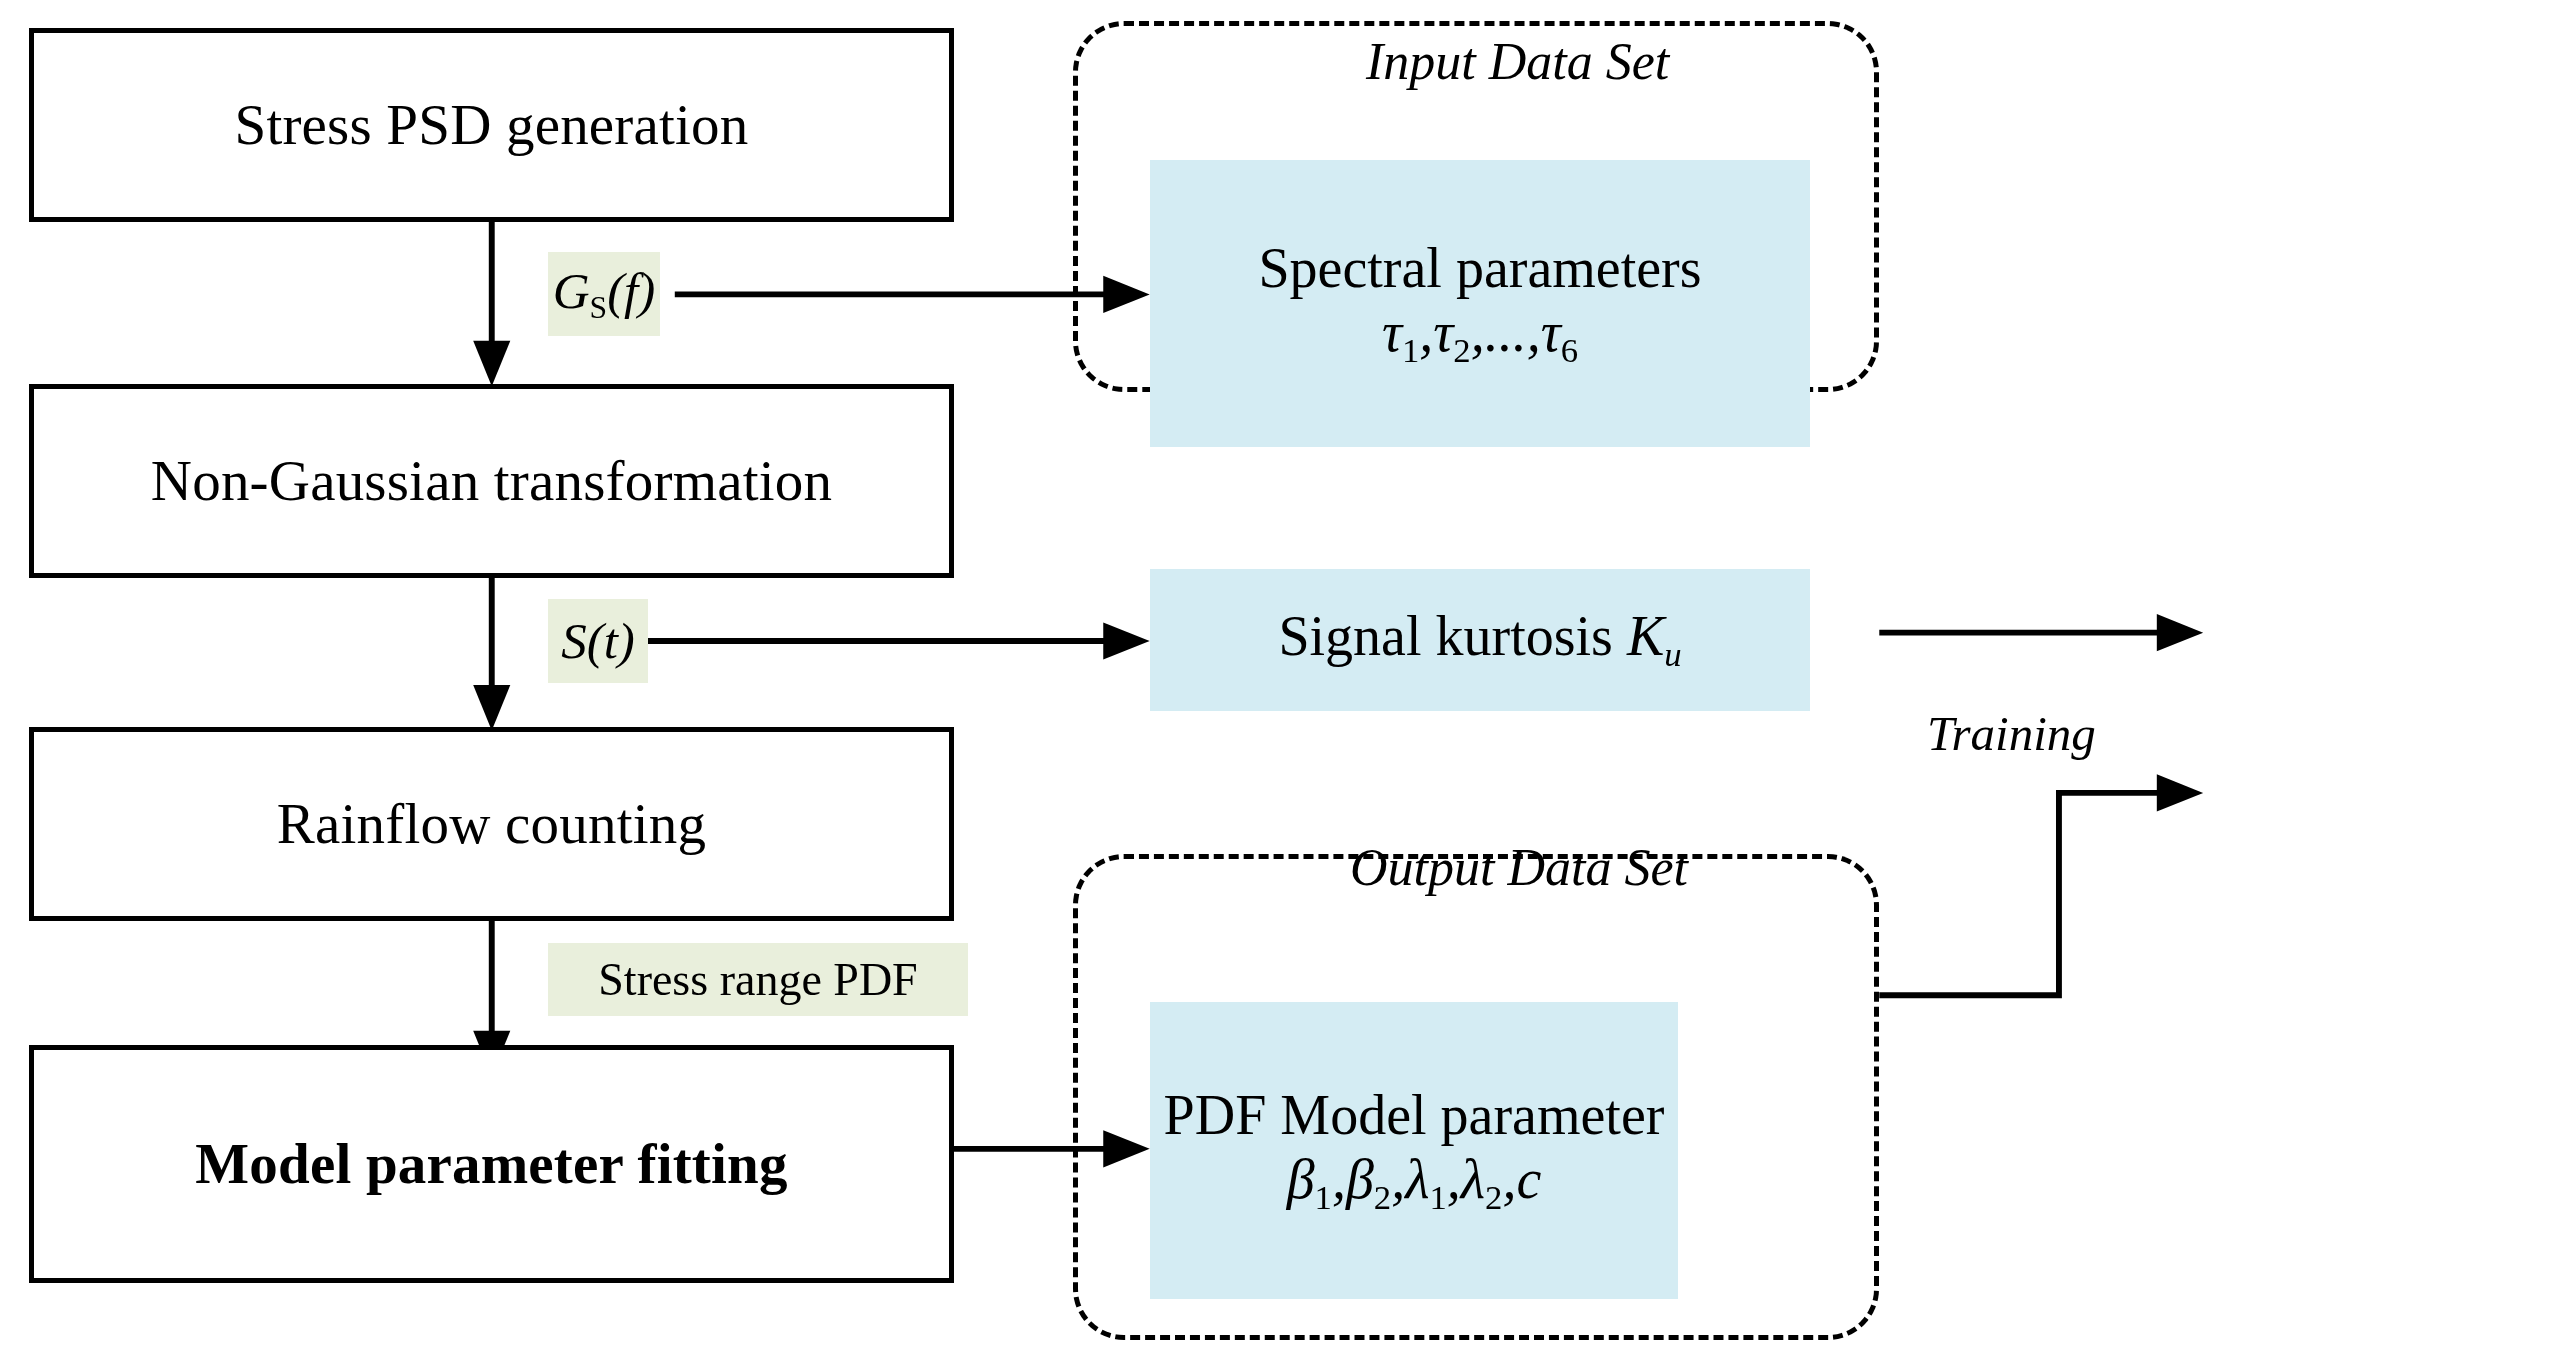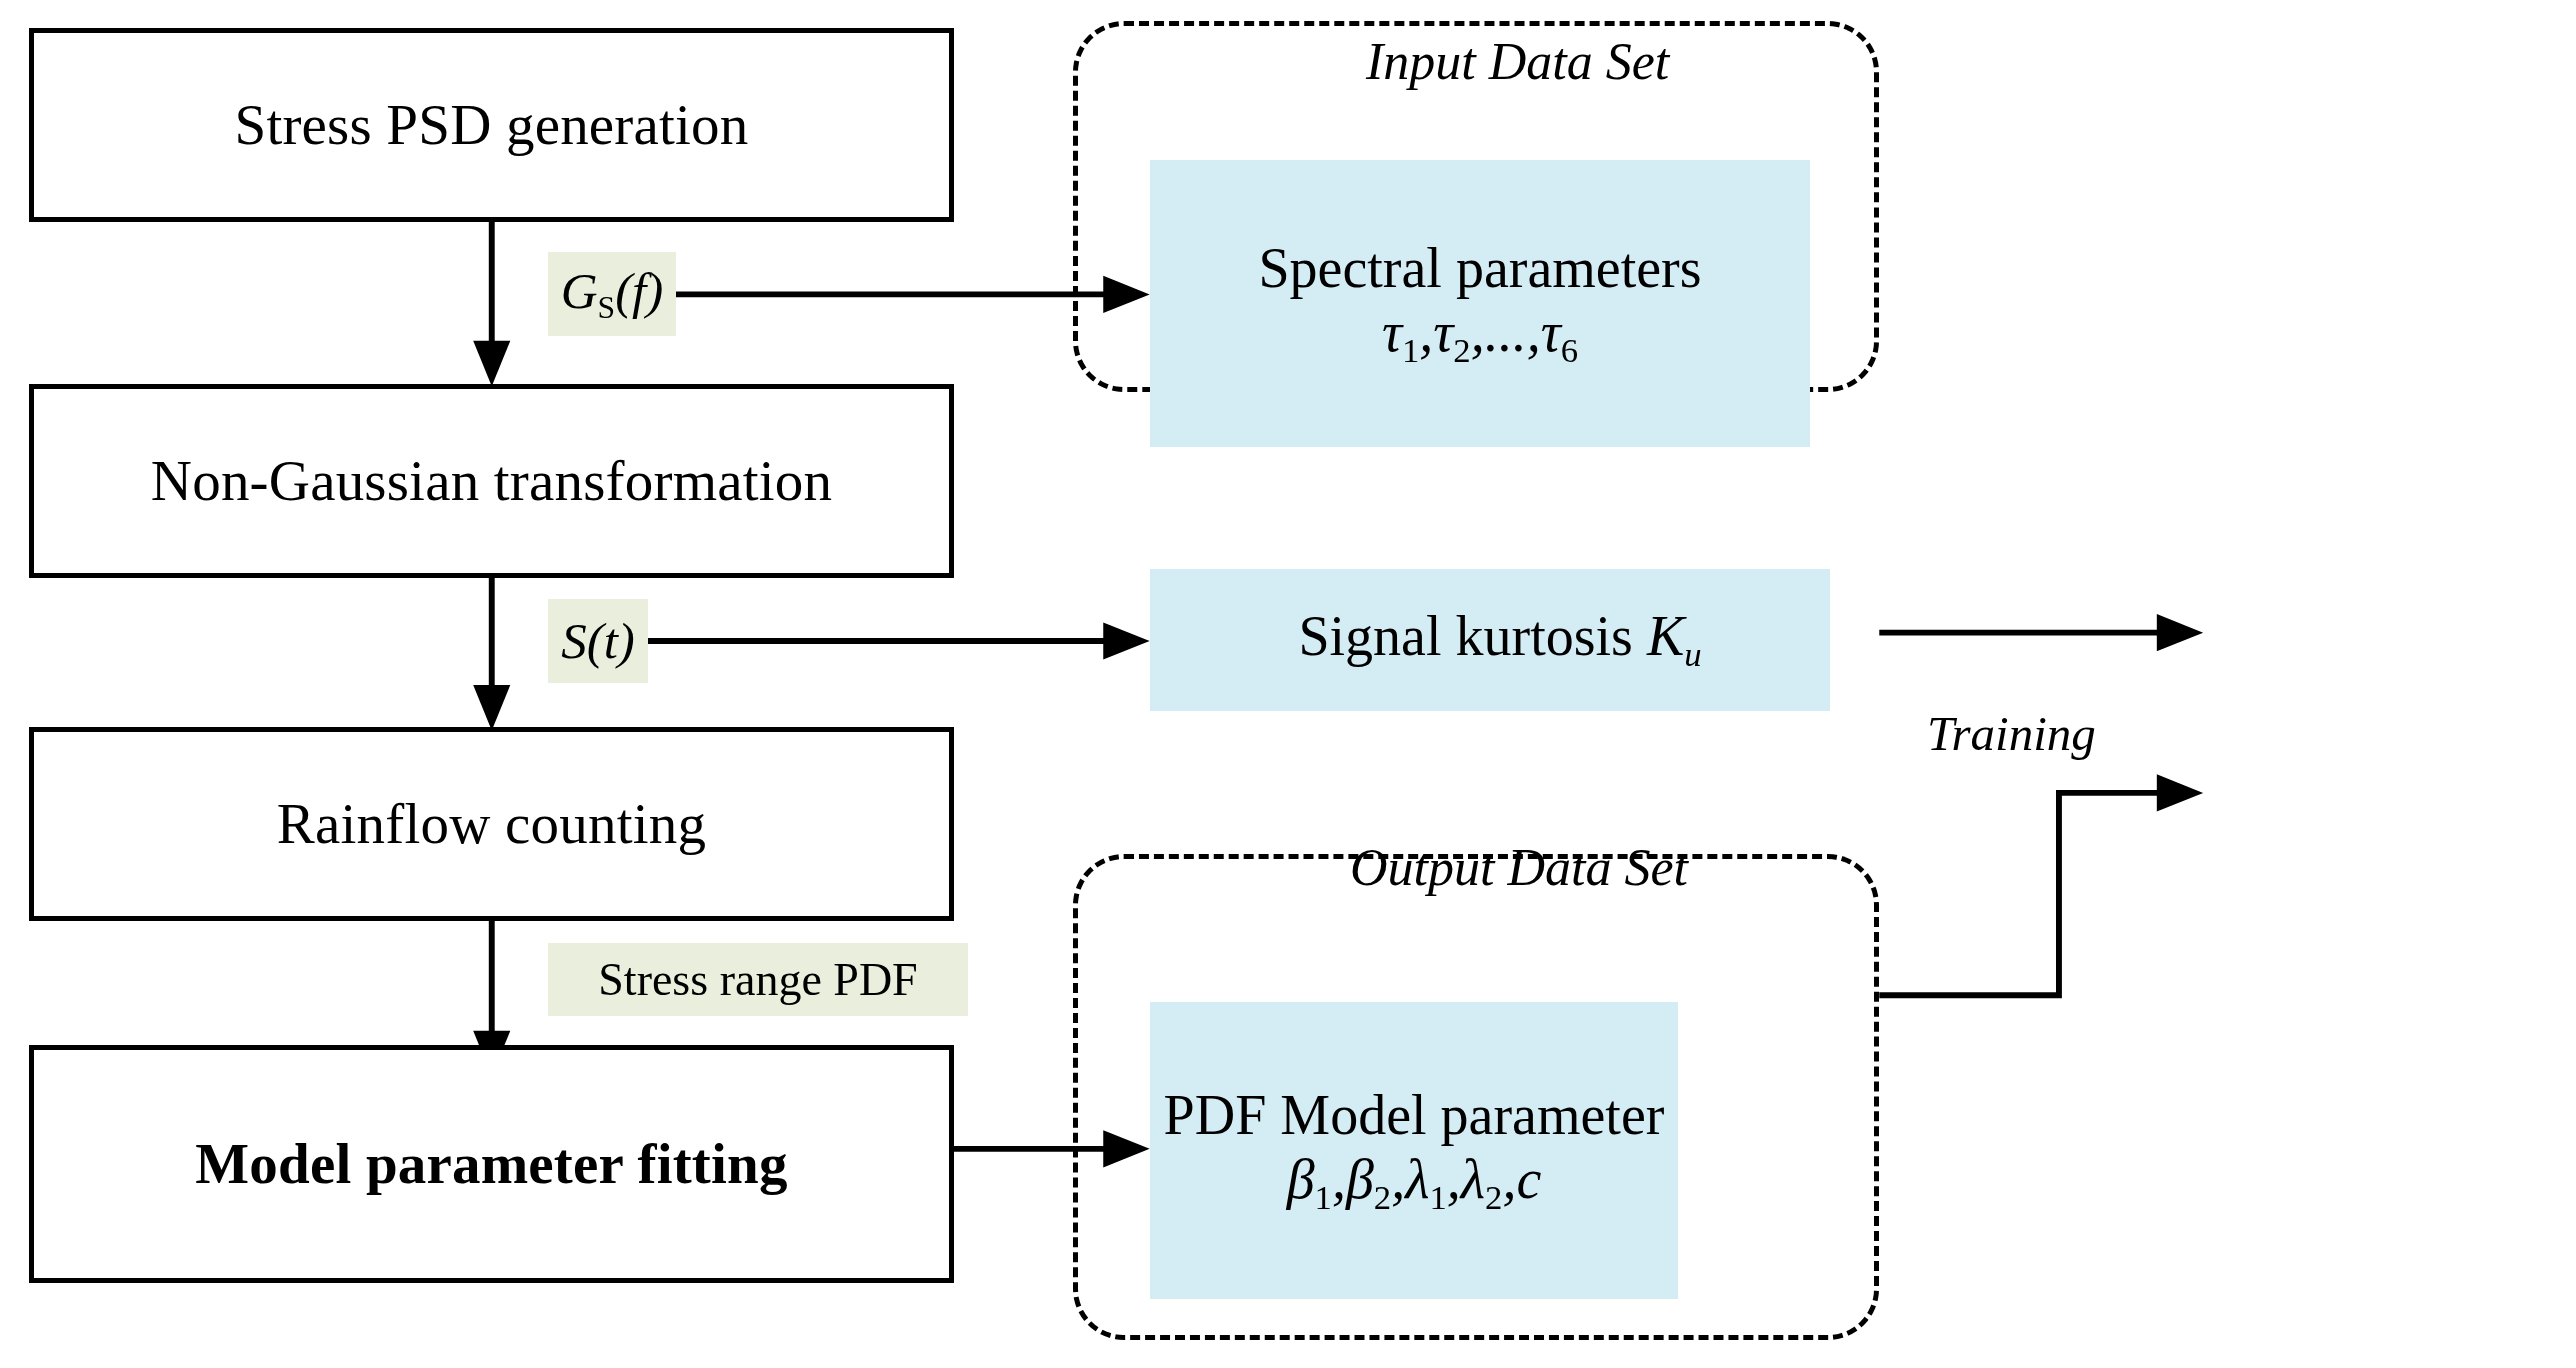--- a/index.html
+++ b/index.html
@@ -54,32 +54,32 @@
   .bbox{
     position:absolute;
     background:#d4ecf3;
     display:flex;flex-direction:column;
     align-items:center;justify-content:center;
     text-align:center;
   }
   .bbox .l1{font-size:56px;white-space:nowrap;}
   .bbox .l2{font-size:56px;white-space:nowrap;font-style:italic;}
   #blue-spectral{left:1150px;top:160px;  width:660px; height:287px;}
-  #blue-kurt    {left:1150px;top:569px;  width:660px; height:142px;padding-left:20px;}
+  #blue-kurt    {left:1150px;top:569px;  width:660px; height:142px;}
   #blue-pdf     {left:1150px;top:1002px; width:528px; height:297px;}
 
   
   .glabel{
     position:absolute;
     background:#e9efdc;
     display:flex;align-items:center;justify-content:center;
     white-space:nowrap;
     font-size:51px;
   }
-  #lbl-gs  {left:548px; top:252px;  width:128px; height:84px; font-style:italic;}
+  #lbl-gs  {left:548px; top:252px;  width:112px; height:84px; font-style:italic;}
   #lbl-st  {left:548px; top:599px;  width:100px; height:84px; font-style:italic;}
   #lbl-srp {left:548px; top:943px; width:420px; height:73px;  font-size:46px;}
 
   
   #lbl-training{
     position:absolute;left:1927px;top:705px;
     font-style:italic;font-size:49px;white-space:nowrap;
   }
 
   

